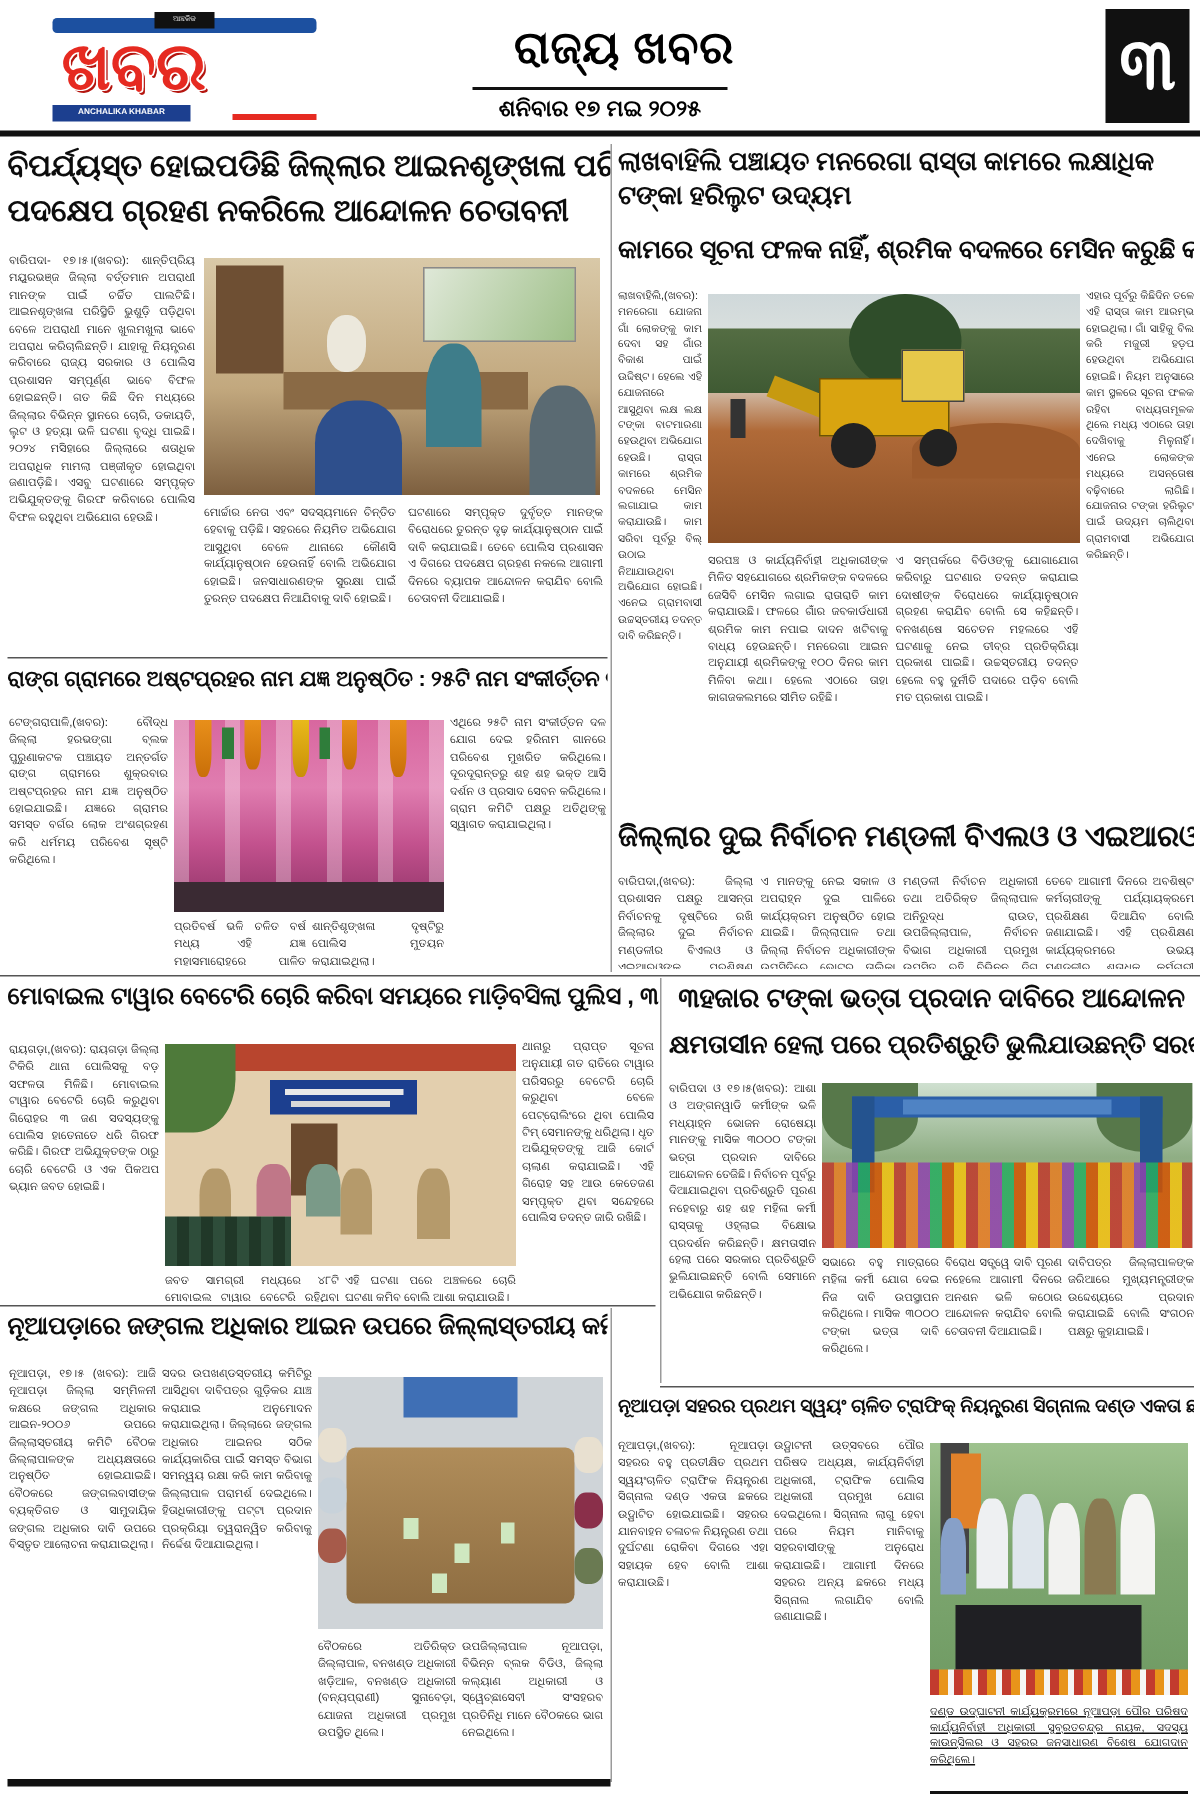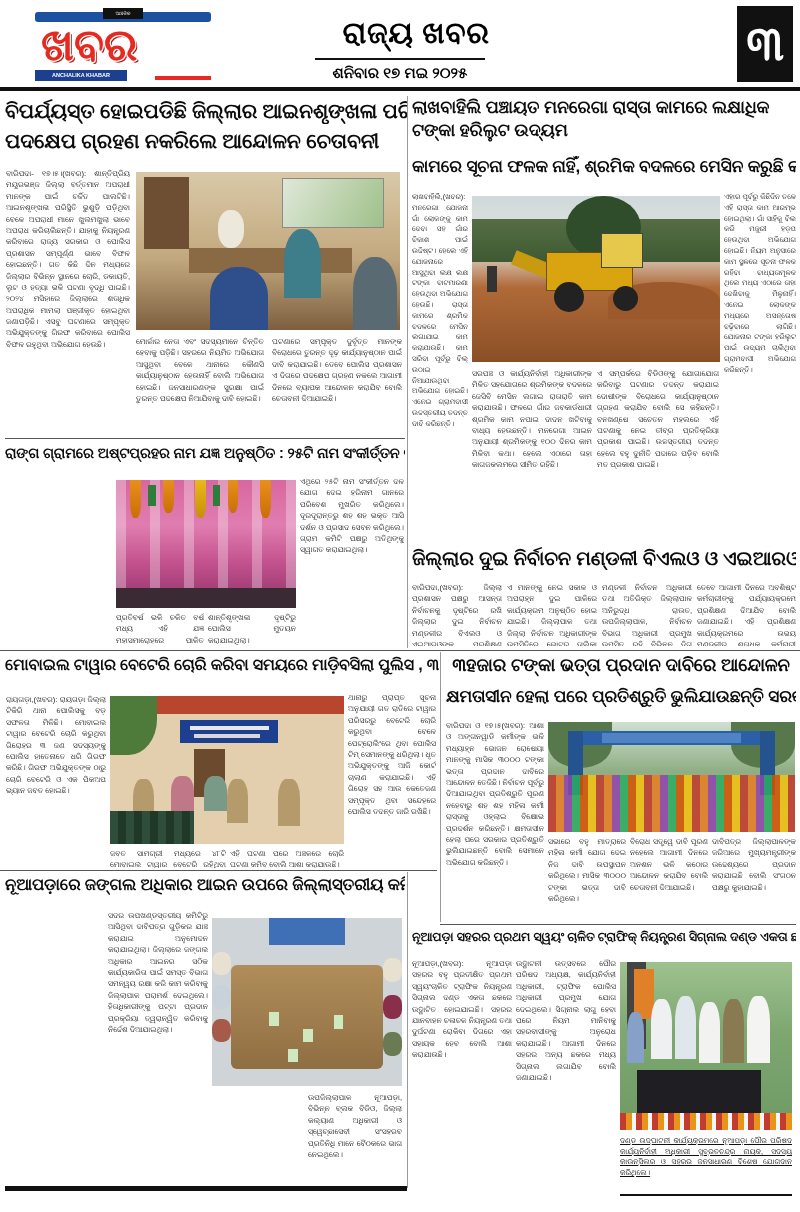--- a/index.html
+++ b/index.html
@@ -88,20 +88,21 @@
     <div style="left:57%;top:54%;width:10%;height:15%;background:#222;border-radius:50%;"></div>
     <div style="left:6%;top:42%;width:4%;height:16%;background:#333;"></div>
   </div>
 
   <div class="abs col" style="left:724px;top:192px;width:72px;height:350px;font-size:7.2px;">ଏହାର ପୂର୍ବରୁ କିଛିଦିନ ତଳେ ଏହି ରାସ୍ତା କାମ ଆରମ୍ଭ ହୋଇଥିଲା। ଗାଁ ସାହିକୁ ବିଲ କରି ମଜୁରୀ ହଡ଼ପ ହେଉଥିବା ଅଭିଯୋଗ ହୋଇଛି। ନିୟମ ଅନୁସାରେ କାମ ସ୍ଥଳରେ ସୂଚନା ଫଳକ ରହିବା ବାଧ୍ୟତାମୂଳକ ଥିଲେ ମଧ୍ୟ ଏଠାରେ ତାହା ଦେଖିବାକୁ ମିଳୁନାହିଁ। ଏନେଇ ଲୋକଙ୍କ ମଧ୍ୟରେ ଅସନ୍ତୋଷ ବଢ଼ିବାରେ ଲାଗିଛି। ଯୋଜନାର ଟଙ୍କା ହରିଲୁଟ ପାଇଁ ଉଦ୍ୟମ ଚାଲିଥିବା ଗ୍ରାମବାସୀ ଅଭିଯୋଗ କରିଛନ୍ତି।</div>
   <div class="abs col" style="left:472px;top:368px;width:120px;height:172px;">ସରପଞ୍ଚ ଓ କାର୍ଯ୍ୟନିର୍ବାହୀ ଅଧିକାରୀଙ୍କ ମିଳିତ ସହଯୋଗରେ ଶ୍ରମିକଙ୍କ ବଦଳରେ ଜେସିବି ମେସିନ ଲଗାଇ ରାତାରାତି କାମ କରାଯାଉଛି। ଫଳରେ ଗାଁର ଜବକାର୍ଡଧାରୀ ଶ୍ରମିକ କାମ ନପାଇ ଦାଦନ ଖଟିବାକୁ ବାଧ୍ୟ ହେଉଛନ୍ତି। ମନରେଗା ଆଇନ ଅନୁଯାୟୀ ଶ୍ରମିକଙ୍କୁ ୧୦୦ ଦିନର କାମ ମିଳିବା କଥା। ହେଲେ ଏଠାରେ ତାହା କାଗଜକଲମରେ ସୀମିତ ରହିଛି।</div>
   <div class="abs col" style="left:597px;top:368px;width:122px;height:172px;">ଏ ସମ୍ପର୍କରେ ବିଡିଓଙ୍କୁ ଯୋଗାଯୋଗ କରିବାରୁ ଘଟଣାର ତଦନ୍ତ କରାଯାଇ ଦୋଷୀଙ୍କ ବିରୋଧରେ କାର୍ଯ୍ୟାନୁଷ୍ଠାନ ଗ୍ରହଣ କରାଯିବ ବୋଲି ସେ କହିଛନ୍ତି। ବନଖଣ୍ଷେ ସଚେତନ ମହଲରେ ଏହି ଘଟଣାକୁ ନେଇ ତୀବ୍ର ପ୍ରତିକ୍ରିୟା ପ୍ରକାଶ ପାଇଛି। ଉଚ୍ଚସ୍ତରୀୟ ତଦନ୍ତ ହେଲେ ବହୁ ଦୁର୍ନୀତି ପଦାରେ ପଡ଼ିବ ବୋଲି ମତ ପ୍ରକାଶ ପାଇଛି।</div>
 
   <div class="abs hl" style="left:5px;top:444px;width:400px;font-size:14.5px;">ରାଙ୍ଗ ଗ୍ରାମରେ ଅଷ୍ଟପ୍ରହର ନାମ ଯଜ୍ଞ ଅନୁଷ୍ଠିତ : ୨୫ଟି ନାମ ସଂକୀର୍ତ୍ତନ ଦଳଙ୍କ ଅଂଶ ଗ୍ରହଣ</div>
 
+  <div class="abs col" style="left:6px;top:476px;width:106px;height:168px;">ଟେଙ୍ଗରାପାଳି,(ଖବର): ବୌଦ୍ଧ ଜିଲ୍ଲା ହରଭଙ୍ଗା ବ୍ଲକ ପୁରୁଣାକଟକ ପଞ୍ଚାୟତ ଅନ୍ତର୍ଗତ ରାଙ୍ଗ ଗ୍ରାମରେ ଶୁକ୍ରବାର ଅଷ୍ଟପ୍ରହର ନାମ ଯଜ୍ଞ ଅନୁଷ୍ଠିତ ହୋଇଯାଇଛି। ଯଜ୍ଞରେ ଗ୍ରାମର ସମସ୍ତ ବର୍ଗର ଲୋକ ଅଂଶଗ୍ରହଣ କରି ଧର୍ମମୟ ପରିବେଶ ସୃଷ୍ଟି କରିଥିଲେ।</div>
 
   <div class="photo" style="left:116px;top:480px;width:180px;height:128px;">
     <div style="inset:0;background:linear-gradient(180deg,#d8679f 0%,#e07db0 35%,#c2518d 65%,#8e3266 100%);"></div>
     <div style="inset:0;background:repeating-linear-gradient(90deg,rgba(255,255,255,0.3) 0 10px,transparent 10px 34px);"></div>
     <div style="left:8%;top:0;width:6%;height:30%;background:linear-gradient(#e88f1a,#c96f08);border-radius:0 0 40% 40%;"></div>
     <div style="left:26%;top:0;width:6%;height:26%;background:linear-gradient(#e88f1a,#c96f08);border-radius:0 0 40% 40%;"></div>
     <div style="left:44%;top:0;width:6%;height:30%;background:linear-gradient(#e8b91a,#c98f08);border-radius:0 0 40% 40%;"></div>
     <div style="left:62%;top:0;width:6%;height:26%;background:linear-gradient(#e88f1a,#c96f08);border-radius:0 0 40% 40%;"></div>
     <div style="left:80%;top:0;width:6%;height:30%;background:linear-gradient(#e88f1a,#c96f08);border-radius:0 0 40% 40%;"></div>
     <div style="left:18%;top:4%;width:4%;height:16%;background:#2f7d3a;"></div>
@@ -166,38 +167,40 @@
 
   <div class="abs col" style="left:548px;top:836px;width:78px;height:86px;">ସଭାରେ ବହୁ ମାତ୍ରାରେ ମହିଳା କର୍ମୀ ଯୋଗ ଦେଇ ନିଜ ଦାବି ଉପସ୍ଥାପନ କରିଥିଲେ। ମାସିକ ୩୦୦୦ ଟଙ୍କା ଭତ୍ତା ଦାବି କରିଥିଲେ।</div>
   <div class="abs col" style="left:630px;top:836px;width:78px;height:86px;">ବିରୋଧ ସତ୍ତ୍ୱେ ଦାବି ପୂରଣ ନହେଲେ ଆଗାମୀ ଦିନରେ ଅନଶନ ଭଳି କଠୋର ଆନ୍ଦୋଳନ କରାଯିବ ବୋଲି ଚେତାବନୀ ଦିଆଯାଇଛି।</div>
   <div class="abs col" style="left:712px;top:836px;width:84px;height:86px;">ଦାବିପତ୍ର ଜିଲ୍ଲାପାଳଙ୍କ ଜରିଆରେ ମୁଖ୍ୟମନ୍ତ୍ରୀଙ୍କ ଉଦ୍ଦେଶ୍ୟରେ ପ୍ରଦାନ କରାଯାଇଛି ବୋଲି ସଂଗଠନ ପକ୍ଷରୁ କୁହାଯାଇଛି।</div>
 
   <div class="abs hairline-h" style="left:440px;top:924px;width:356px;"></div>
   <div class="abs hairline-v" style="left:407px;top:872px;height:316px;"></div>
 
   <div class="abs hl" style="left:5px;top:874px;width:400px;font-size:16.5px;">ନୂଆପଡ଼ାରେ ଜଙ୍ଗଲ ଅଧିକାର ଆଇନ ଉପରେ ଜିଲ୍ଲାସ୍ତରୀୟ କମିଟି ବୈଠକ</div>
 
+  <div class="abs col" style="left:6px;top:910px;width:98px;height:270px;">ନୂଆପଡ଼ା, ୧୭।୫ (ଖବର): ଆଜି ନୂଆପଡ଼ା ଜିଲ୍ଲା ସମ୍ମିଳନୀ କକ୍ଷରେ ଜଙ୍ଗଲ ଅଧିକାର ଆଇନ-୨୦୦୬ ଉପରେ ଜିଲ୍ଲାସ୍ତରୀୟ କମିଟି ବୈଠକ ଜିଲ୍ଲାପାଳଙ୍କ ଅଧ୍ୟକ୍ଷତାରେ ଅନୁଷ୍ଠିତ ହୋଇଯାଇଛି। ବୈଠକରେ ଜଙ୍ଗଲବାସୀଙ୍କ ବ୍ୟକ୍ତିଗତ ଓ ସାମୁଦାୟିକ ଜଙ୍ଗଲ ଅଧିକାର ଦାବି ଉପରେ ବିସ୍ତୃତ ଆଲୋଚନା କରାଯାଇଥିଲା।</div>
   <div class="abs col" style="left:108px;top:910px;width:100px;height:270px;">ସଦର ଉପଖଣ୍ଡସ୍ତରୀୟ କମିଟିରୁ ଆସିଥିବା ଦାବିପତ୍ର ଗୁଡ଼ିକର ଯାଞ୍ଚ କରାଯାଇ ଅନୁମୋଦନ କରାଯାଇଥିଲା। ଜିଲ୍ଲାରେ ଜଙ୍ଗଲ ଅଧିକାର ଆଇନର ସଠିକ କାର୍ଯ୍ୟକାରିତା ପାଇଁ ସମସ୍ତ ବିଭାଗ ସମନ୍ୱୟ ରକ୍ଷା କରି କାମ କରିବାକୁ ଜିଲ୍ଲାପାଳ ପରାମର୍ଶ ଦେଇଥିଲେ। ହିତାଧିକାରୀଙ୍କୁ ପଟ୍ଟା ପ୍ରଦାନ ପ୍ରକ୍ରିୟା ତ୍ୱରାନ୍ୱିତ କରିବାକୁ ନିର୍ଦ୍ଦେଶ ଦିଆଯାଇଥିଲା।</div>
 
   <div class="photo" style="left:212px;top:918px;width:190px;height:168px;">
     <div style="inset:0;background:#cfd4d8;"></div>
     <div style="left:30%;top:0;width:40%;height:16%;background:#3f6fb5;"></div>
     <div style="left:10%;top:28%;width:80%;height:62%;background:linear-gradient(#b08d5a,#8f6e42);border-radius:6px;"></div>
     <div style="left:0;top:20%;width:10%;height:14%;background:#e8e0d0;border-radius:40%;"></div>
     <div style="left:0;top:40%;width:10%;height:14%;background:#c8d2da;border-radius:40%;"></div>
     <div style="left:0;top:60%;width:10%;height:14%;background:#a65a4a;border-radius:40%;"></div>
     <div style="right:0;top:24%;width:10%;height:14%;background:#e8e0d0;border-radius:40%;"></div>
     <div style="right:0;top:46%;width:10%;height:14%;background:#8a2f4a;border-radius:40%;"></div>
     <div style="right:0;top:68%;width:10%;height:14%;background:#6a7a52;border-radius:40%;"></div>
     <div style="left:30%;top:56%;width:5%;height:8%;background:#cfe8c0;"></div>
     <div style="left:48%;top:66%;width:5%;height:8%;background:#cfe8c0;"></div>
     <div style="left:64%;top:58%;width:5%;height:8%;background:#cfe8c0;"></div>
     <div style="left:40%;top:78%;width:5%;height:8%;background:#cfe8c0;"></div>
   </div>
 
+  <div class="abs col" style="left:212px;top:1092px;width:92px;height:88px;">ବୈଠକରେ ଅତିରିକ୍ତ ଜିଲ୍ଲାପାଳ, ବନଖଣ୍ଡ ଅଧିକାରୀ ଖଡ଼ିଆଳ, ବନଖଣ୍ଡ ଅଧିକାରୀ (ବନ୍ୟପ୍ରାଣୀ) ସୁନାବେଡ଼ା, ଯୋଜନା ଅଧିକାରୀ ପ୍ରମୁଖ ଉପସ୍ଥିତ ଥିଲେ।</div>
   <div class="abs col" style="left:308px;top:1092px;width:94px;height:88px;">ଉପଜିଲ୍ଲାପାଳ ନୂଆପଡ଼ା, ବିଭିନ୍ନ ବ୍ଲକ ବିଡିଓ, ଜିଲ୍ଲା କଲ୍ୟାଣ ଅଧିକାରୀ ଓ ସ୍ୱେଚ୍ଛାସେବୀ ସଂସହରବ ପ୍ରତିନିଧି ମାନେ ବୈଠକରେ ଭାଗ ନେଇଥିଲେ।</div>
 
   <div class="abs rule" style="left:5px;top:1186px;width:402px;height:5px;"></div>
 
   <div class="abs hl" style="left:412px;top:930px;width:384px;font-size:12.5px;">ନୂଆପଡ଼ା ସହରର ପ୍ରଥମ ସ୍ୱୟଂ ଚାଳିତ ଟ୍ରାଫିକ୍ ନିୟନ୍ତ୍ରଣ ସିଗ୍ନାଲ ଦଣ୍ଡ ଏକତା ଛକରେ ଉଦ୍ଘାଟିତ</div>
 
   <div class="abs col" style="left:412px;top:958px;width:100px;height:250px;">ନୂଆପଡ଼ା,(ଖବର): ନୂଆପଡ଼ା ସହରର ବହୁ ପ୍ରତୀକ୍ଷିତ ପ୍ରଥମ ସ୍ୱୟଂଚାଳିତ ଟ୍ରାଫିକ ନିୟନ୍ତ୍ରଣ ସିଗ୍ନାଲ ଦଣ୍ଡ ଏକତା ଛକରେ ଉଦ୍ଘାଟିତ ହୋଇଯାଇଛି। ସହରର ଯାନବାହନ ଚଳାଚଳ ନିୟନ୍ତ୍ରଣ ତଥା ଦୁର୍ଘଟଣା ରୋକିବା ଦିଗରେ ଏହା ସହାୟକ ହେବ ବୋଲି ଆଶା କରାଯାଉଛି।</div>
   <div class="abs col" style="left:516px;top:958px;width:100px;height:250px;">ଉଦ୍ଘାଟନୀ ଉତ୍ସବରେ ପୌର ପରିଷଦ ଅଧ୍ୟକ୍ଷ, କାର୍ଯ୍ୟନିର୍ବାହୀ ଅଧିକାରୀ, ଟ୍ରାଫିକ ପୋଲିସ ଅଧିକାରୀ ପ୍ରମୁଖ ଯୋଗ ଦେଇଥିଲେ। ସିଗ୍ନାଲ ଲାଗୁ ହେବା ପରେ ନିୟମ ମାନିବାକୁ ସହରବାସୀଙ୍କୁ ଅନୁରୋଧ କରାଯାଇଛି। ଆଗାମୀ ଦିନରେ ସହରର ଅନ୍ୟ ଛକରେ ମଧ୍ୟ ସିଗ୍ନାଲ ଲଗାଯିବ ବୋଲି ଜଣାଯାଇଛି।</div>
 
   <div class="photo" style="left:620px;top:962px;width:172px;height:168px;">

